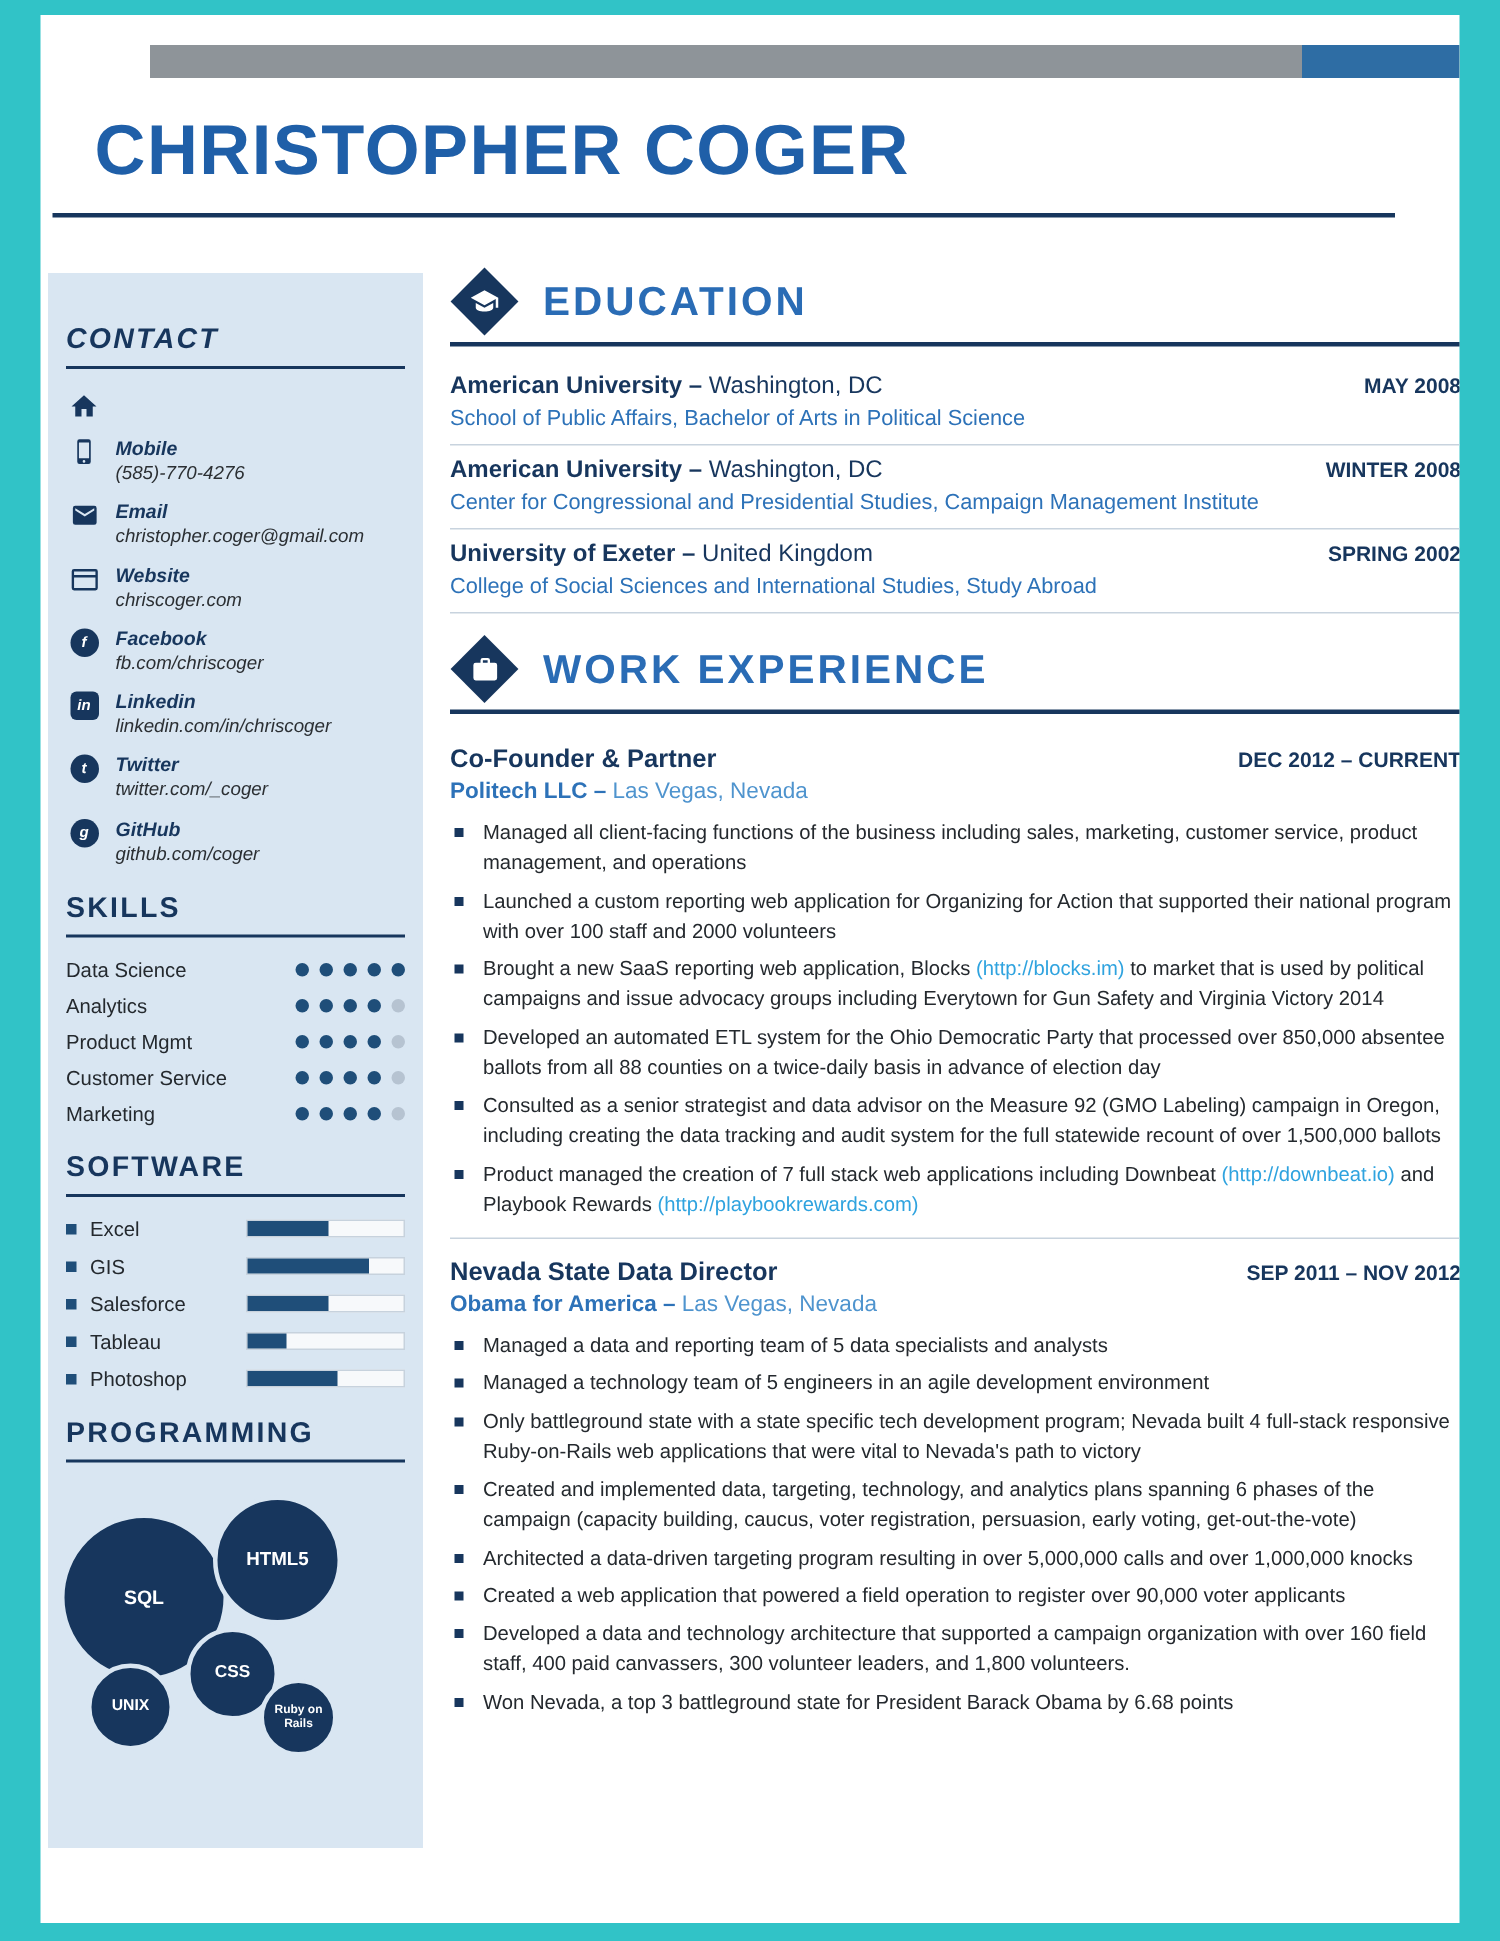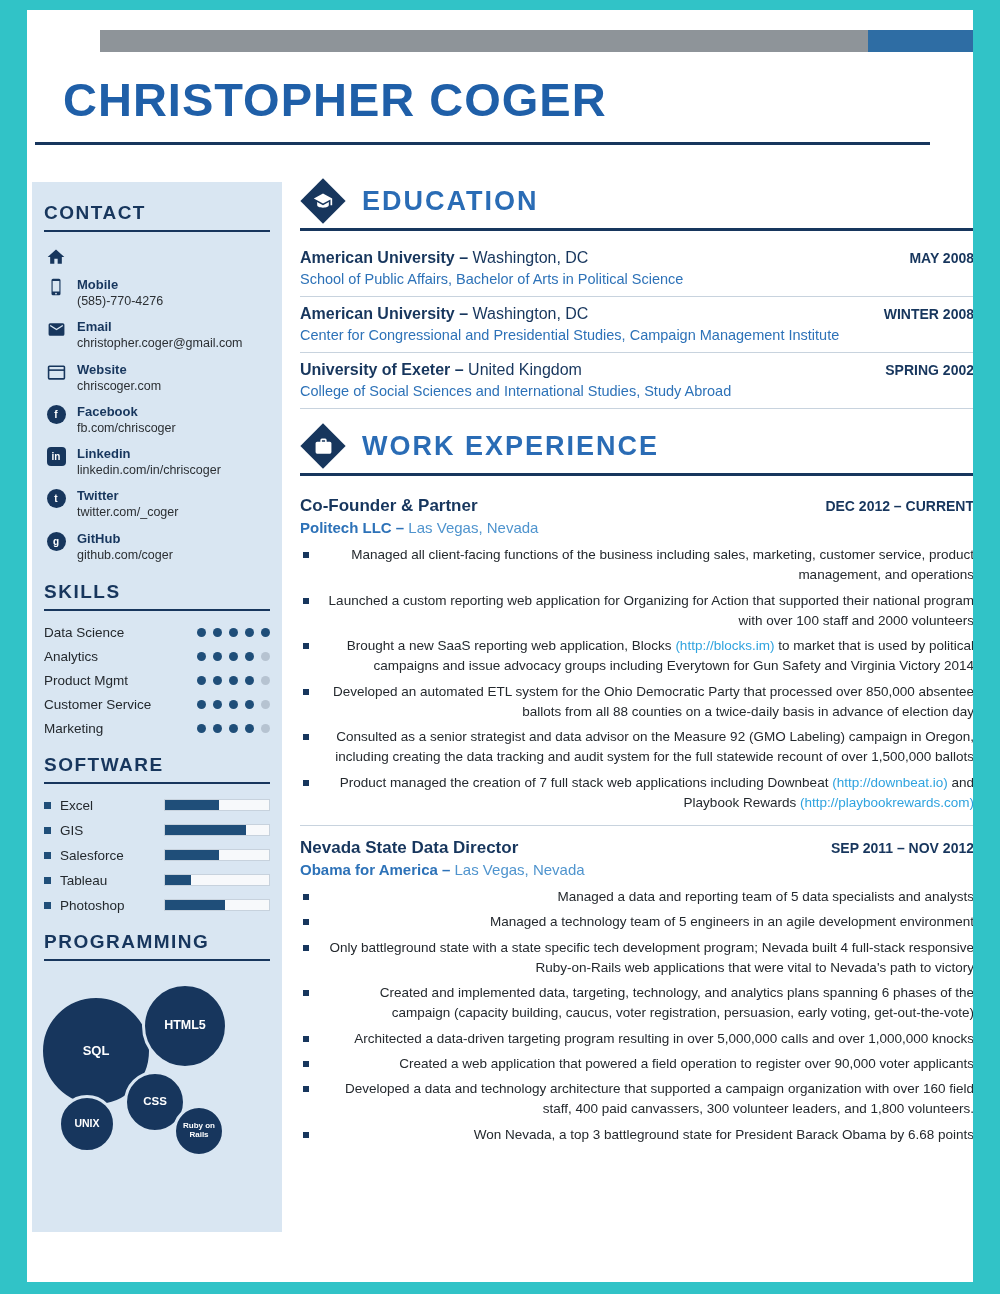--- a/index.html
+++ b/index.html
@@ -17,21 +17,21 @@
   .topbar-accent { position:absolute; right:0; top:0; height:100%; width:105px; background:#2e6da4; }
 
   .name { position:absolute; left:36px; top:62px; font-size:47px; font-weight:bold; letter-spacing:1px; color:#1f5fa8; white-space:nowrap; }
   .title-rule { position:absolute; left:8px; top:132px; width:895px; height:3px; background:#17365d; }
 
   
   .sidebar { position:absolute; left:5px; top:172px; width:250px; height:1050px; background:#d9e6f2; padding:18px 12px 10px; overflow:hidden; }
   .side-heading { font-size:19px; font-weight:bold; color:#17365d; letter-spacing:1.5px; }
   .side-rule { height:2px; background:#17365d; margin:6px 0 14px; }
   .side-section { margin-top:18px; }
-  .side-section:first-child { margin-top:2px; }
+  .side-section:first-child { margin-top:16px;font-style:italic; }
 
   .contact-item { display:flex; gap:9px; margin-bottom:10px; }
   .ci-icon { flex:0 0 24px; display:flex; justify-content:center; padding-top:1px; }
   .ci-label { font-weight:bold; color:#17365d; font-size:13px; margin-bottom:1px; }
   .ci-line { font-size:12.5px; color:#2b2f33; line-height:1.3; word-break:break-all; }
   .badge { display:inline-flex; width:19px; height:19px; border-radius:50%; background:#17365d; color:#fff; font-weight:bold; font-size:10px; align-items:center; justify-content:center; }
   .badge.square { border-radius:4px; }
 
   .skill-row { display:flex; align-items:center; justify-content:space-between; margin-bottom:9px; }
   .skill-name { font-size:13.5px; color:#24292e; }
@@ -69,21 +69,21 @@
   .work-section { margin-top:14px; }
   .job { padding-top:10px; }
   .job + .job { border-top:1px solid #c8d3de; margin-top:12px; padding-top:12px; }
   .job-head { display:flex; justify-content:space-between; align-items:baseline; }
   .job-title { font-size:17px; font-weight:bold; color:#17365d; }
   .job-date { font-size:14px; font-weight:bold; color:#17365d; white-space:nowrap; }
   .job-company { font-size:15px; margin:3px 0 9px; }
   .company-name { font-weight:bold; color:#2d72b8; }
   .company-loc { color:#4f94ce; }
 
-  ul.bullets { list-style:none;text-align:right; }
+  ul.bullets { list-style:none; }
   ul.bullets li { position:relative; padding-left:22px; font-size:13.5px; line-height:1.5; color:#24292e; margin-bottom:5px; }
   .marker { position:absolute; left:3px; top:7px; width:6px; height:6px; background:#17365d; }
   .lnk { color:#2fa3df; }
 </style>
 </head>
 <body>
 
 <div class="page">
 
   <div class="topbar">

